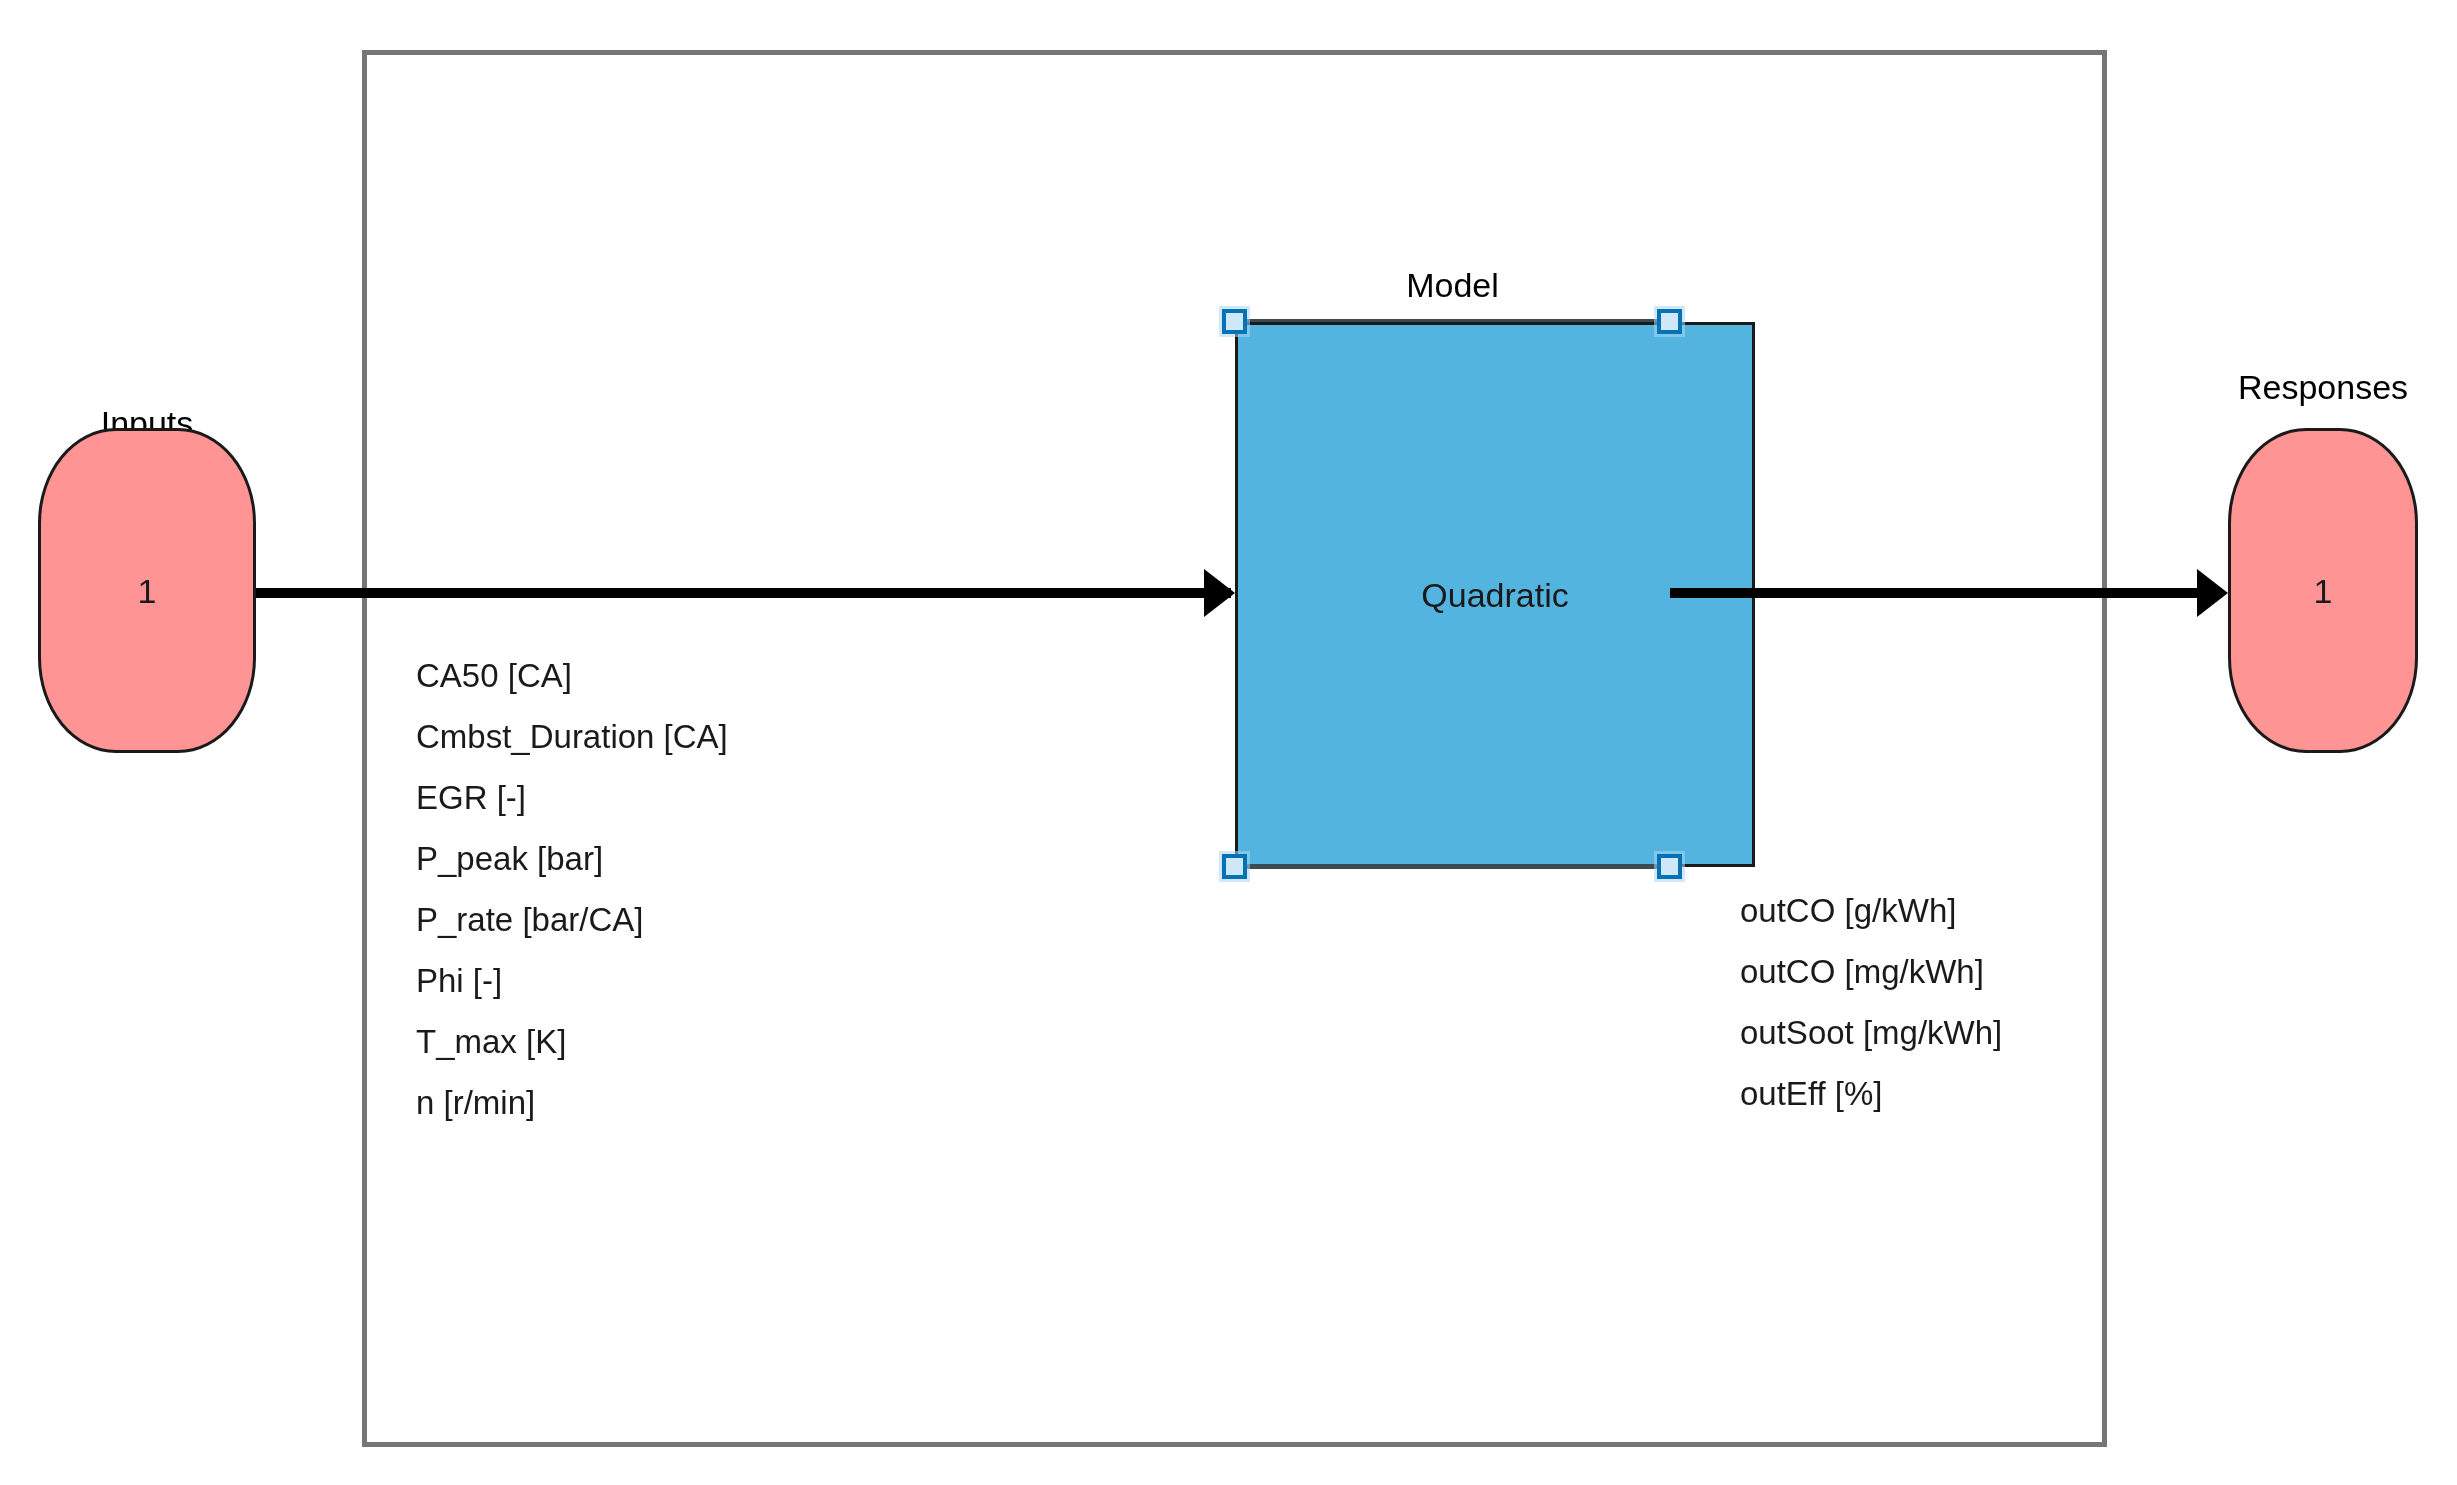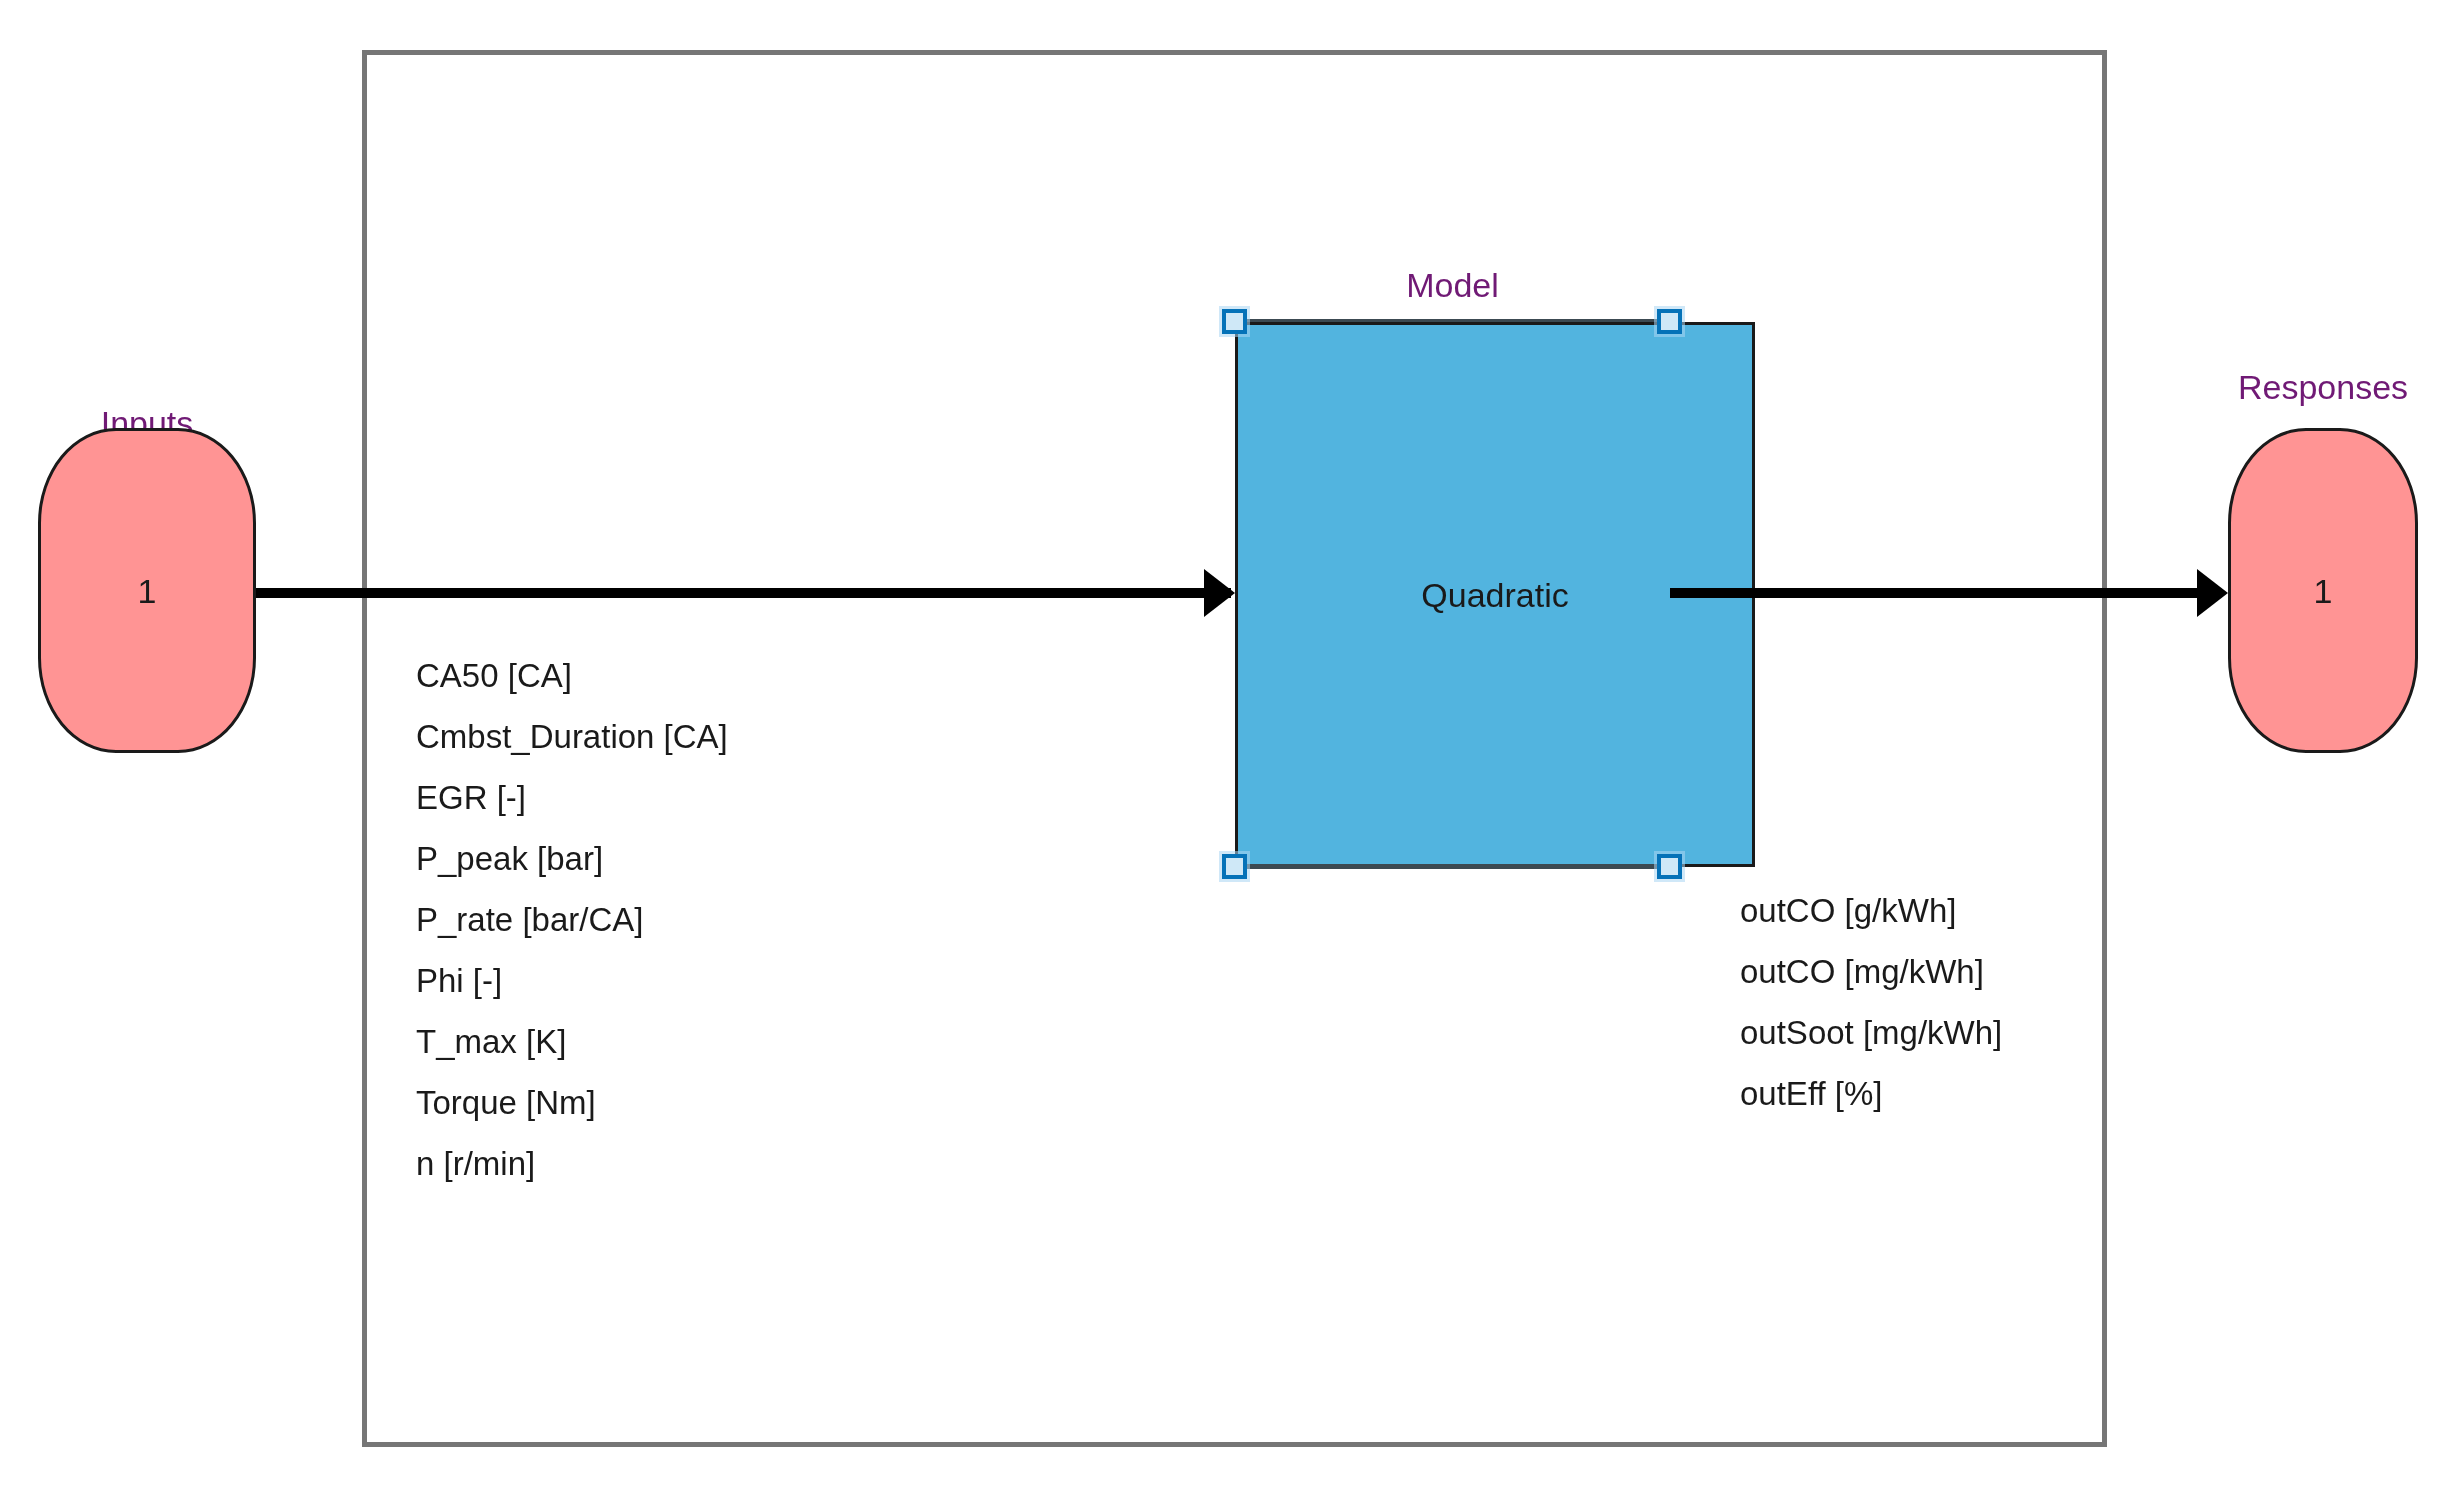--- a/index.html
+++ b/index.html
@@ -58,21 +58,21 @@
     left: 2228px;
     top: 428px;
     width: 190px;
     height: 325px;
   }
 
   
   .block-caption {
     position: absolute;
     font-size: 34px;
-    color: #701a75;
+    color: #000000;
     white-space: nowrap;
     line-height: 1;
   }
   #inputs-caption {
     left: 38px;
     top: 362px;
     width: 218px;
     text-align: center;
     margin-top: 44px;
   }
@@ -204,21 +204,20 @@
   </div>
 
   <div class="signal-list" id="inputs-list">
       <span class="signal-item">CA50 [CA]</span>
       <span class="signal-item">Cmbst_Duration [CA]</span>
       <span class="signal-item">EGR [-]</span>
       <span class="signal-item">P_peak [bar]</span>
       <span class="signal-item">P_rate [bar/CA]</span>
       <span class="signal-item">Phi [-]</span>
       <span class="signal-item">T_max [K]</span>
-      <span class="signal-item">Torque [Nm]</span>
       <span class="signal-item">n [r/min]</span>
     </div>
   <div class="signal-list" id="responses-list">
       <span class="signal-item">outCO [g/kWh]</span>
       <span class="signal-item">outCO [mg/kWh]</span>
       <span class="signal-item">outSoot [mg/kWh]</span>
       <span class="signal-item">outEff [%]</span>
     </div>
 
 </div>

